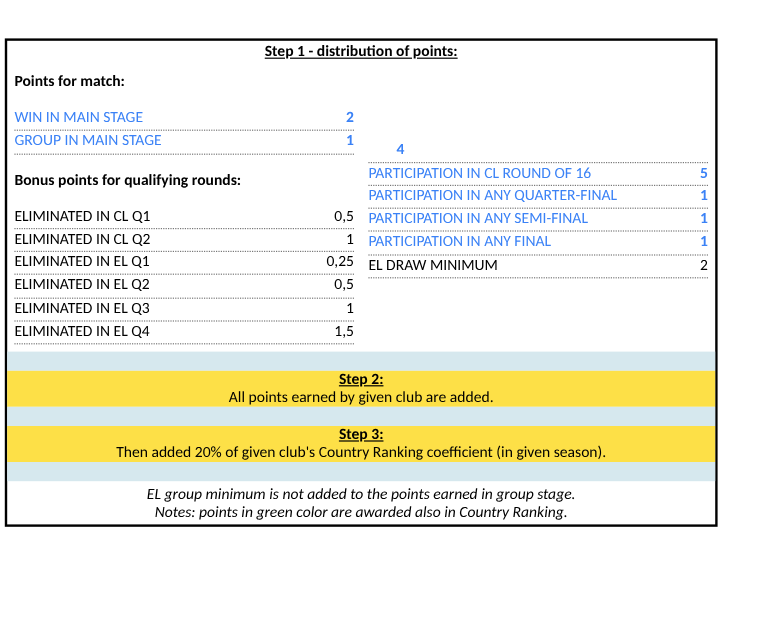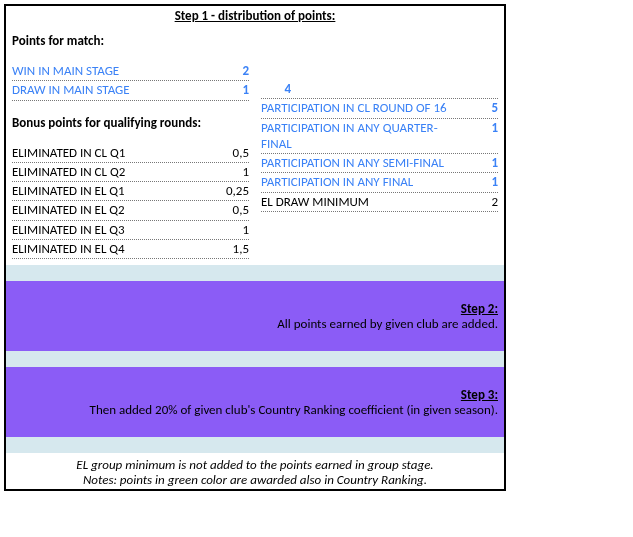--- a/index.html
+++ b/index.html
@@ -7,21 +7,22 @@
     margin: 0;
     padding: 4px;
     font-family: Calibri, Arial, sans-serif;
     font-size: 13px;
     color: #000;
     background: #fff;
     width: 633px;
   }
   .outer {
     border: 2px solid #000;
-    width: 502px;
+    width: 594px;
+    margin-top: 28px;
   }
   .step1 {
     padding: 2px 6px 6px 6px;
   }
   .step1-title {
     text-align: center;
     font-weight: bold;
     text-decoration: underline;
     margin-bottom: 10px;
   }
@@ -48,23 +49,23 @@
   .row .label { flex: 1; }
   .row .val { width: 30px; text-align: right; font-weight: normal; }
   .green { color: #3b82f6; }
   .green .val, .row.green .val { font-weight: bold; }
   .gap { height: 14px; }
   .stripe-light {
     background: #d6e8ee;
     height: 16px;
   }
   .stripe-content {
-    background: #8b5cf6;
-    text-align: right;
-    padding: 20px 6px;
+    background: #fde047;
+    text-align: center;
+    padding: 0 6px;
   }
   .step-head {
     font-weight: bold;
     text-decoration: underline;
   }
   .notes {
     text-align: center;
     font-style: italic;
     padding: 4px 6px 2px 6px;
   }
@@ -78,21 +79,21 @@
     <div class="step1-title">Step 1 - distribution of points:</div>
 
     <div class="cols">
       <div class="left">
         <div class="sec-header">Points for match:</div>
         <div class="row green">
           <span class="label">WIN IN MAIN STAGE</span>
           <span class="val">2</span>
         </div>
         <div class="row green">
-          <span class="label">DRAW IN MAIN STAGE</span>
+          <span class="label">GROUP IN MAIN STAGE</span>
           <span class="val">1</span>
         </div>
         <div class="gap"></div>
         <div class="sec-header">Bonus points for qualifying rounds:</div>
         <div class="row">
           <span class="label">ELIMINATED IN CL Q1</span>
           <span class="val">0,5</span>
         </div>
         <div class="row">
           <span class="label">ELIMINATED IN CL Q2</span>

